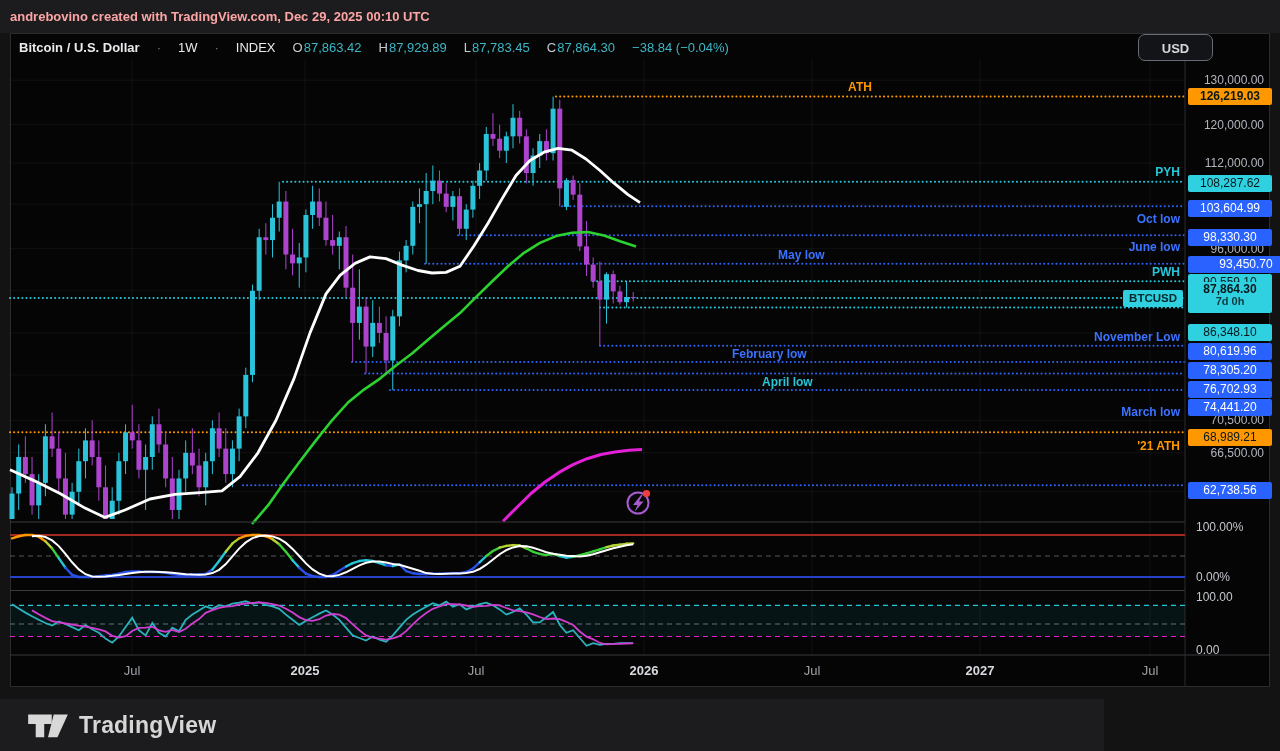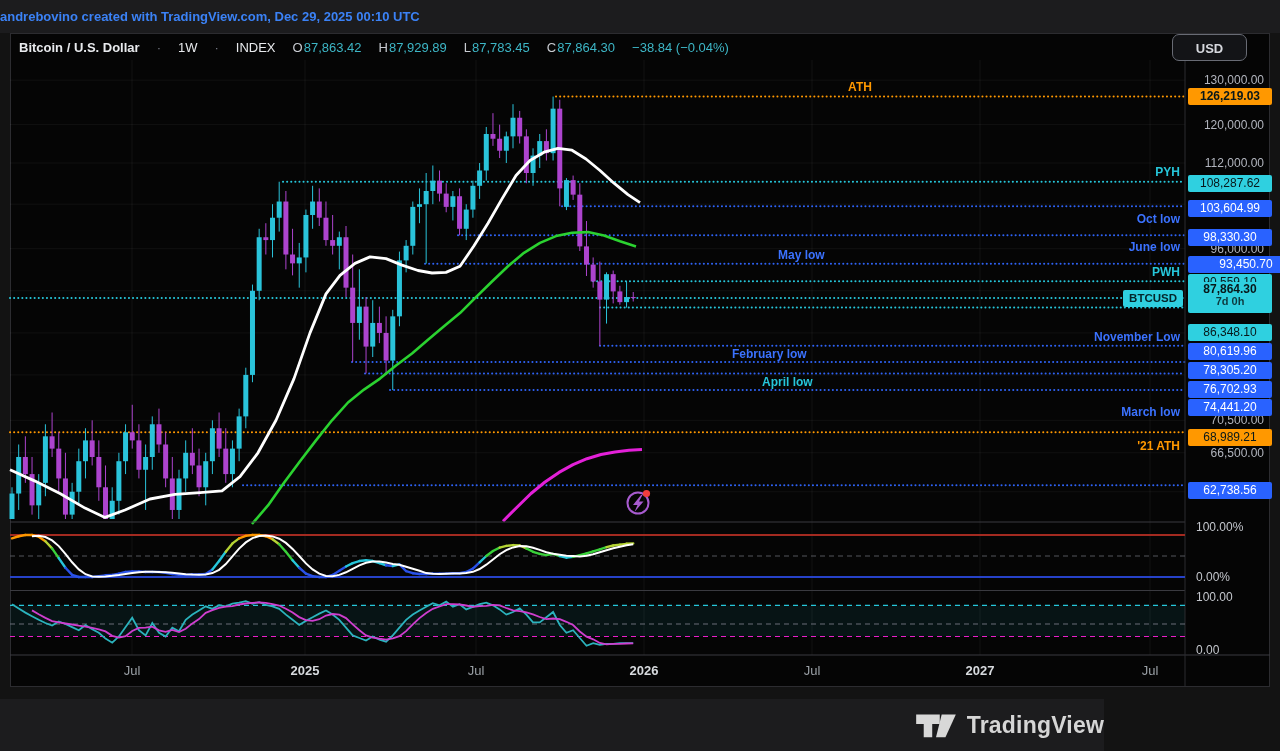--- a/index.html
+++ b/index.html
@@ -1,39 +1,39 @@
 <!DOCTYPE html>
 <html><head>
 <meta charset="utf-8">
 <style>
   html,body{margin:0;padding:0;background:#131313;width:1280px;height:751px;overflow:hidden;
     font-family:"Liberation Sans","DejaVu Sans",sans-serif;-webkit-font-smoothing:antialiased;}
   #stage{position:absolute;inset:0;width:1280px;height:751px;background:#131313;}
   #topbar{position:absolute;left:0;top:0;width:1280px;height:33px;background:#1c1c1e;}
-  #topbar span{display:inline-block;line-height:33px;font-size:13px;font-weight:bold;color:#3b82f6;}
+  #topbar span{display:inline-block;padding-left:10px;line-height:33px;font-size:13px;font-weight:bold;color:#fca5a5;}
   #window{position:absolute;left:10px;top:33px;width:1260px;height:654px;background:#050505;border:1px solid #2c2c30;box-sizing:border-box;}
   #cv{position:absolute;left:0;top:0;width:1280px;height:751px;pointer-events:none;}
   #symrow{position:absolute;left:19px;top:39px;height:16px;display:flex;gap:17px;align-items:center;font-size:13px;white-space:nowrap;}
   #symrow .t{color:#e8eaed;font-weight:bold;}
   #symrow .sep{color:#787b86;}
   #symrow .m{color:#e8eaed;}
   #symrow .k{color:#c8cbd1;margin-right:1px;}
   #symrow .v{color:#3db6c6;}
   #symrow .pair{display:flex;}
-  #usd-btn{position:absolute;left:1172px;top:34px;width:75px;height:27px;border:1px solid #686b74;border-radius:7px;
+  #usd-btn{position:absolute;left:1138px;top:34px;width:75px;height:27px;border:1px solid #686b74;border-radius:7px;
     background:#131417;color:#d6d8de;font-size:13px;font-weight:bold;text-align:center;line-height:27px;box-sizing:border-box;}
   .ptick{position:absolute;left:1184px;width:80px;text-align:right;font-size:12px;color:#b2b5be;height:15px;line-height:15px;}
   .plabel{position:absolute;left:1188px;width:84px;height:17px;line-height:17px;text-align:center;font-size:12px;border-radius:2px;}
   .plabel.cur{height:31px;line-height:15px;}
   .plabel .sub{display:block;font-size:11px;line-height:13px;color:rgba(0,0,0,0.72);margin-top:-2px;}
   .itick{position:absolute;left:1196px;font-size:12px;color:#c4c7cd;height:14px;line-height:14px;}
   .ann{position:absolute;font-size:12px;font-weight:bold;white-space:nowrap;}
   .tlabel{position:absolute;top:663px;font-size:13px;transform:translateX(-50%);}
   #sym-badge{position:absolute;height:17px;line-height:17px;padding:0 6px;font-size:11.5px;font-weight:bold;color:#03262b;border-radius:2px;}
-  #footer{position:absolute;left:0;top:699px;width:1104px;height:52px;background:#1c1c1e;display:flex;align-items:center;justify-content:flex-end;}
+  #footer{position:absolute;left:0;top:699px;width:1104px;height:52px;background:#1c1c1e;display:flex;align-items:center;}
   #footer .brand{color:#d6d6d6;font-size:23px;font-weight:bold;margin-left:9px;letter-spacing:0.2px;}
   #logo{margin-left:26px;}
 </style>
 </head>
 <body>
 
 <div id="stage">
   <div id="topbar">
     <span>andrebovino created with TradingView.com, Dec 29, 2025 00:10 UTC</span>
   </div>

